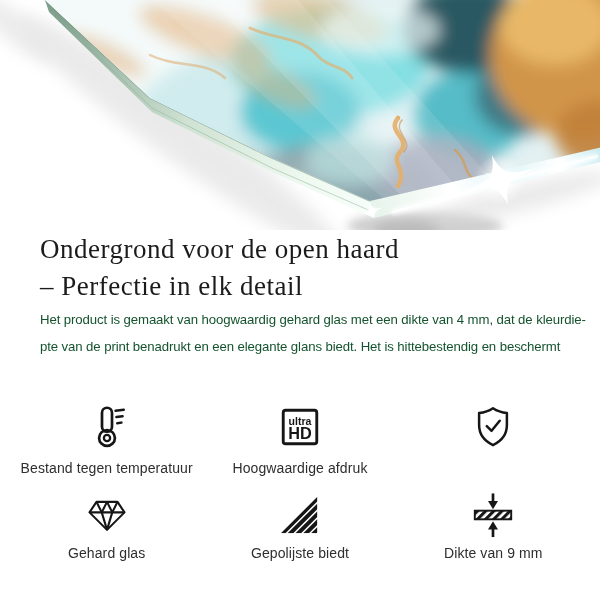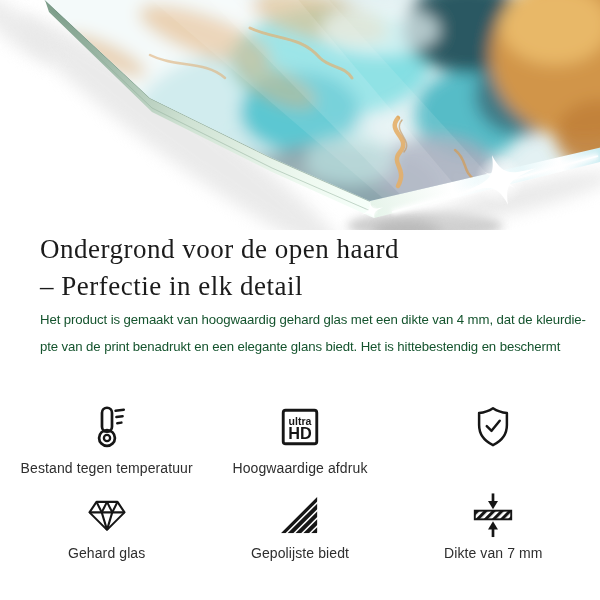--- a/index.html
+++ b/index.html
@@ -215,17 +215,17 @@
               <rect width="3.2" height="6" fill="#161616"></rect>
             </pattern>
           </defs>
           <line x1="24" y1="1.5" x2="24" y2="10" stroke="#161616" stroke-width="2.8"></line>
           <path d="M24,18 L18.8,9.5 L29.2,9.5 Z" fill="#161616"></path>
           <rect x="5" y="19.5" width="38" height="9" fill="url(#hatch)" stroke="#161616" stroke-width="2"></rect>
           <path d="M24,30.5 L18.8,39 L29.2,39 Z" fill="#161616"></path>
           <line x1="24" y1="38.5" x2="24" y2="47" stroke="#161616" stroke-width="2.8"></line>
         </svg>
       </div>
-      <div class="feature-label">Dikte van 7 mm</div>
+      <div class="feature-label">Dikte van 9 mm</div>
     </div>
 
   </div>
 </div>
 
 </body></html>

